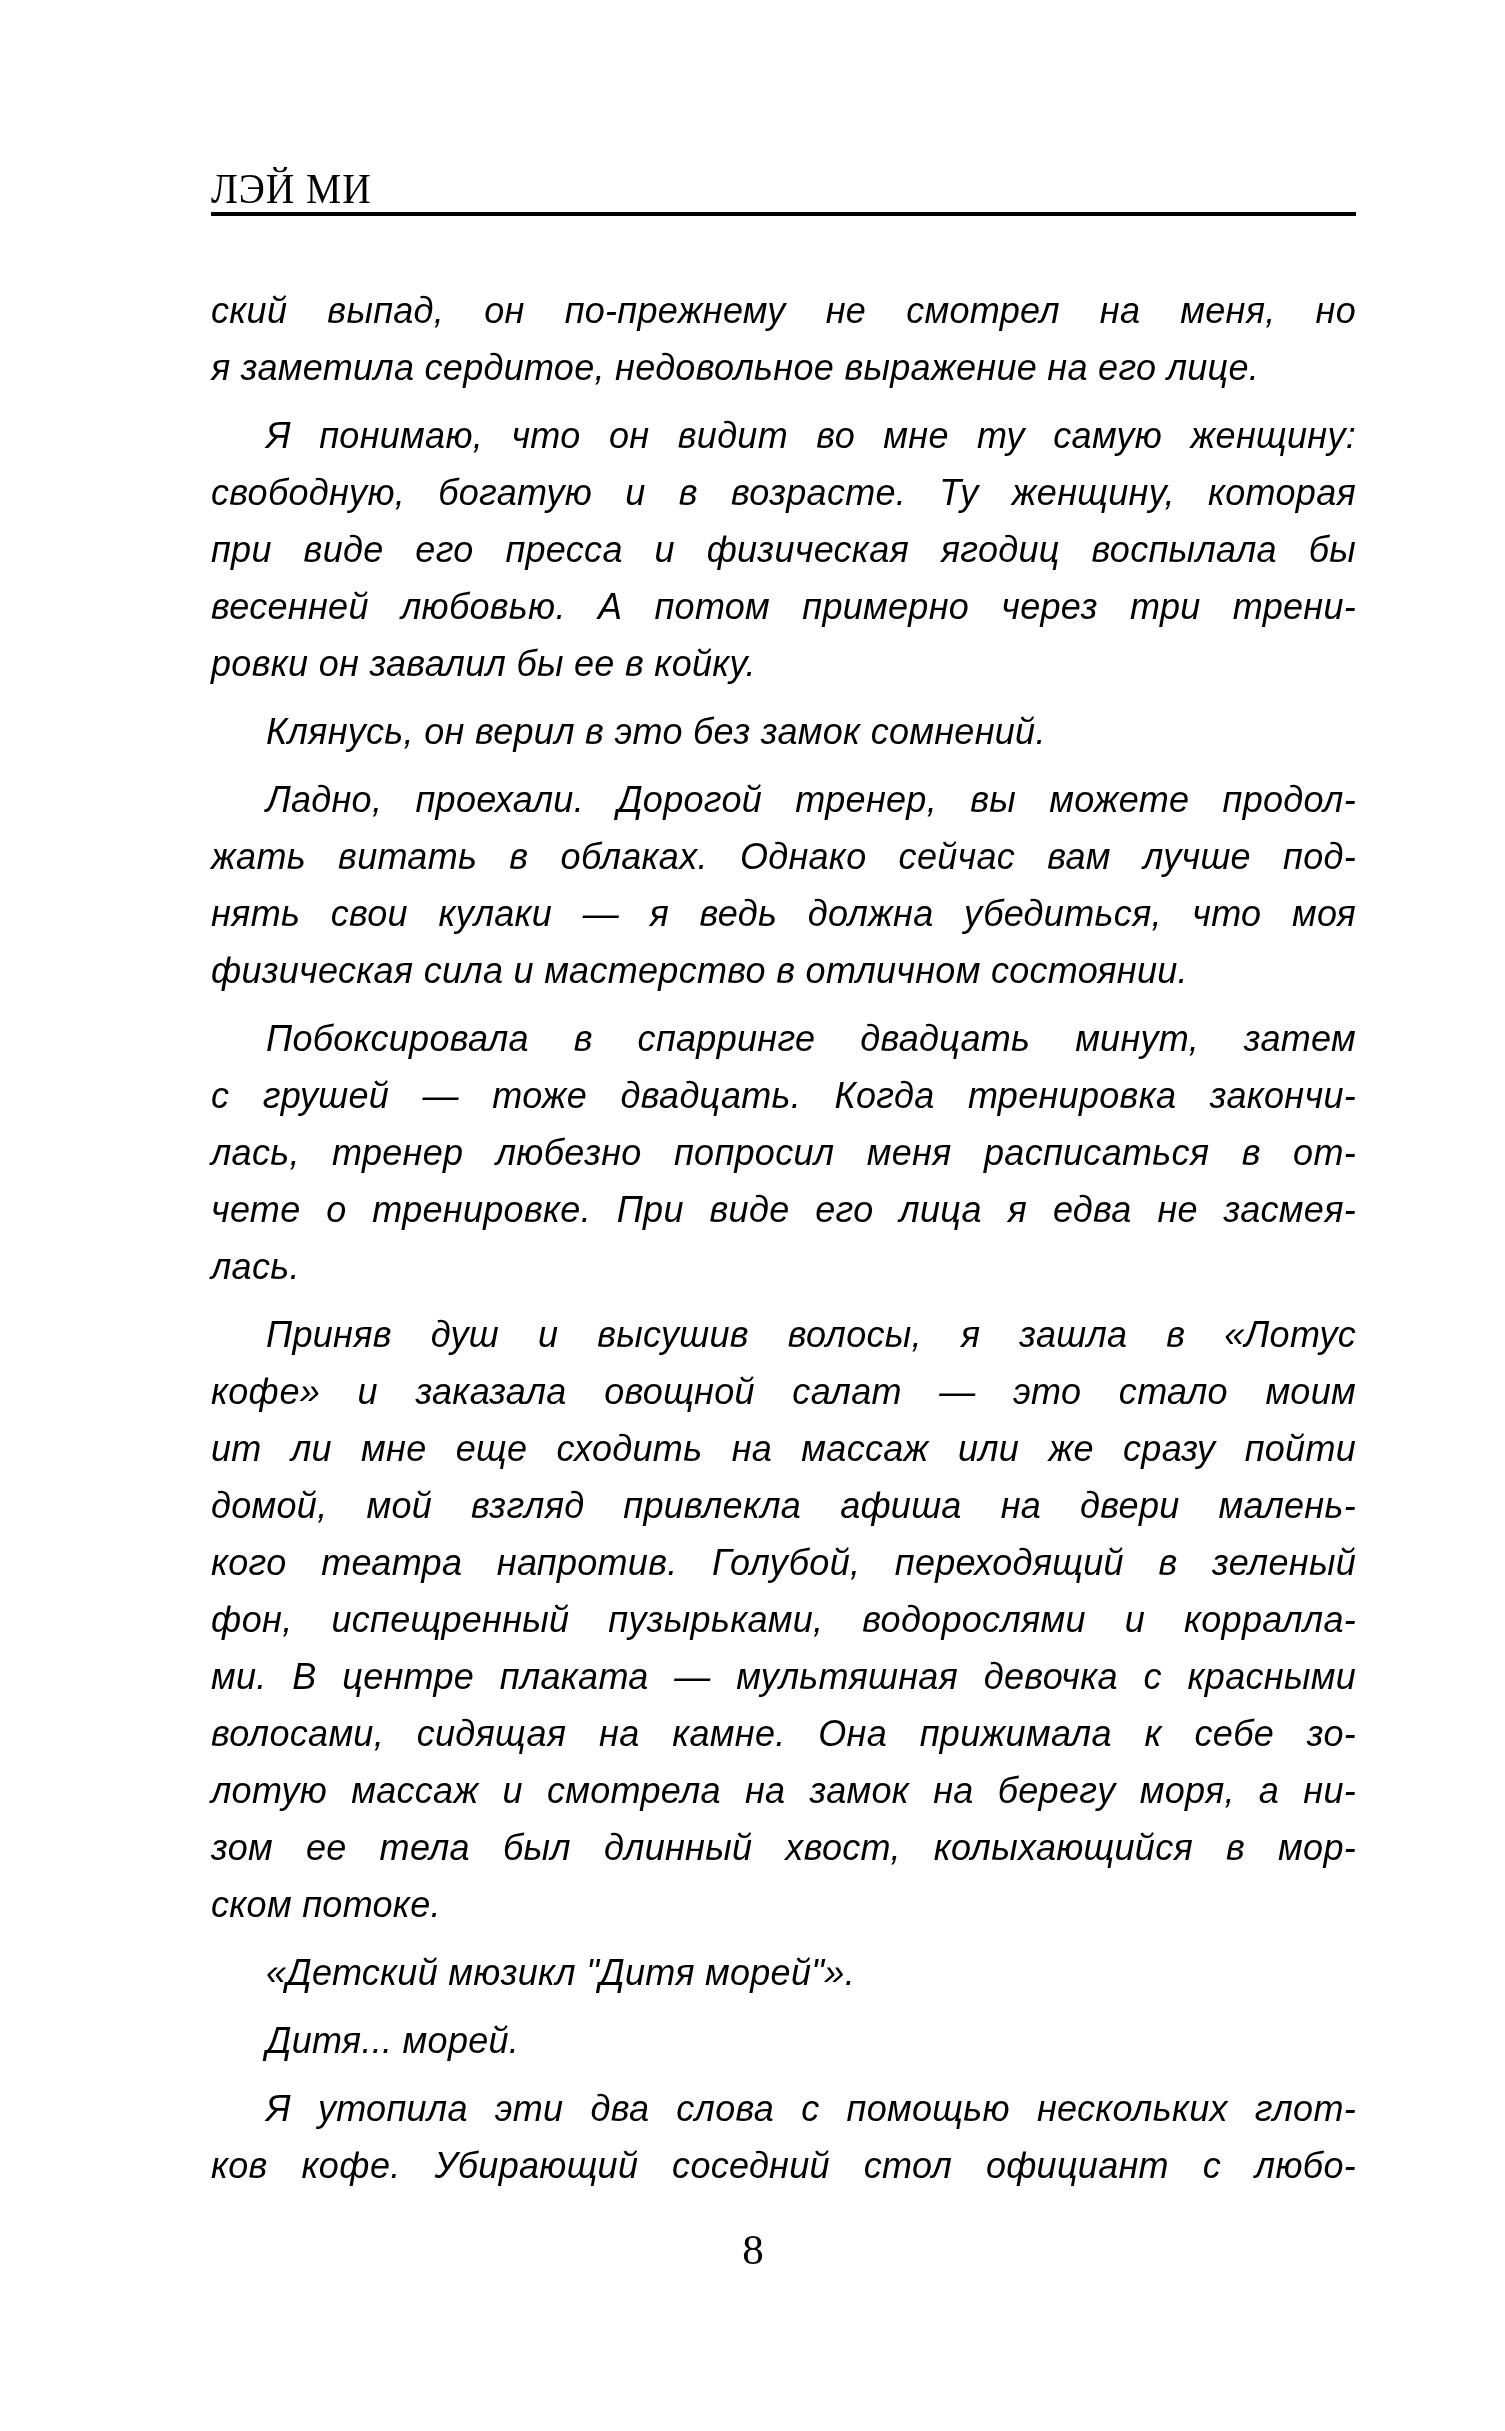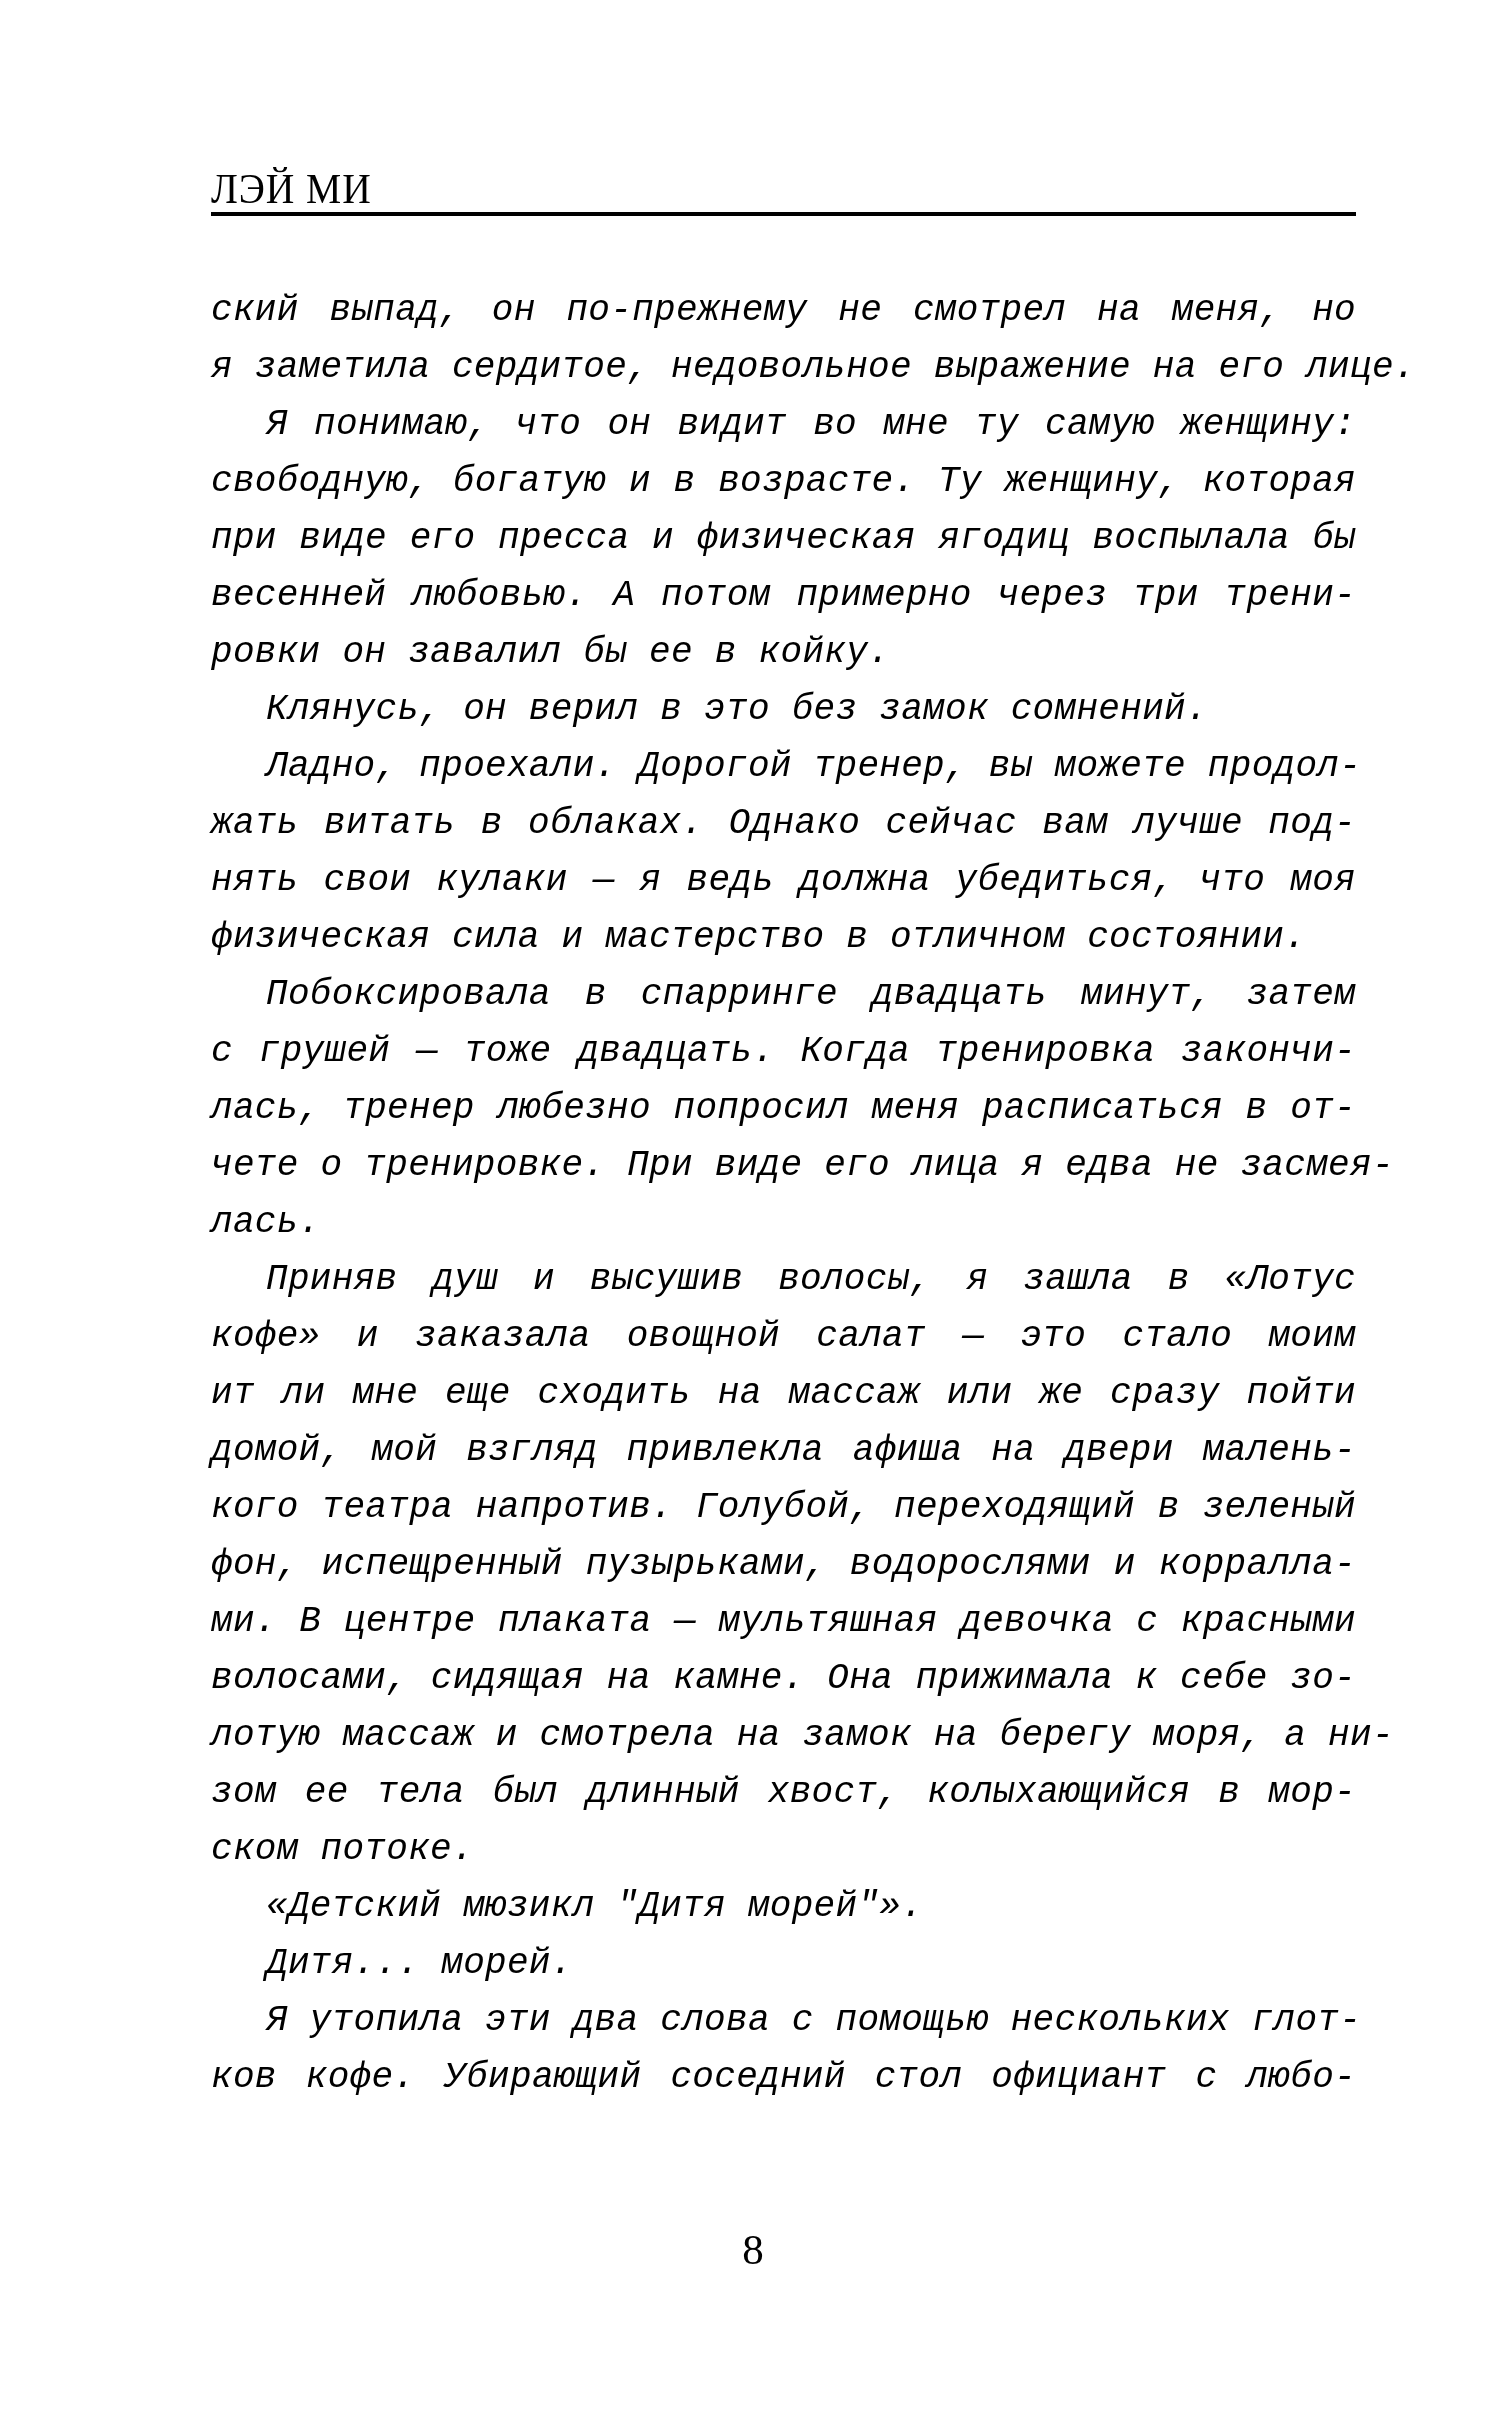--- a/index.html
+++ b/index.html
@@ -31,36 +31,37 @@
       top: 212px;
       width: 1145px;
       height: 3.9px;
       background: #000000;
     }
     .body-text {
       position: absolute;
       left: 211px;
       top: 282px;
       width: 1145px;
-      font-family: Liberation Mono, monospace;
+      font-family: Liberation Sans, sans-serif;
       font-style: italic;
       font-size: 36px;
       line-height: 57px;
       font-weight: 300;
       letter-spacing: 0.3px;
     }
     .line {
       display: block;
       white-space: nowrap;
       text-align: justify;
       text-align-last: justify;
       height: 57px;
     }
     .line.indent {
       padding-left: 55px;
+      margin-top: 11px;
     }
     .line.last {
       text-align-last: left;
     }
     .page-number {
       position: absolute;
       left: 0;
       width: 1506px;
       top: 2228px;
       text-align: center;

